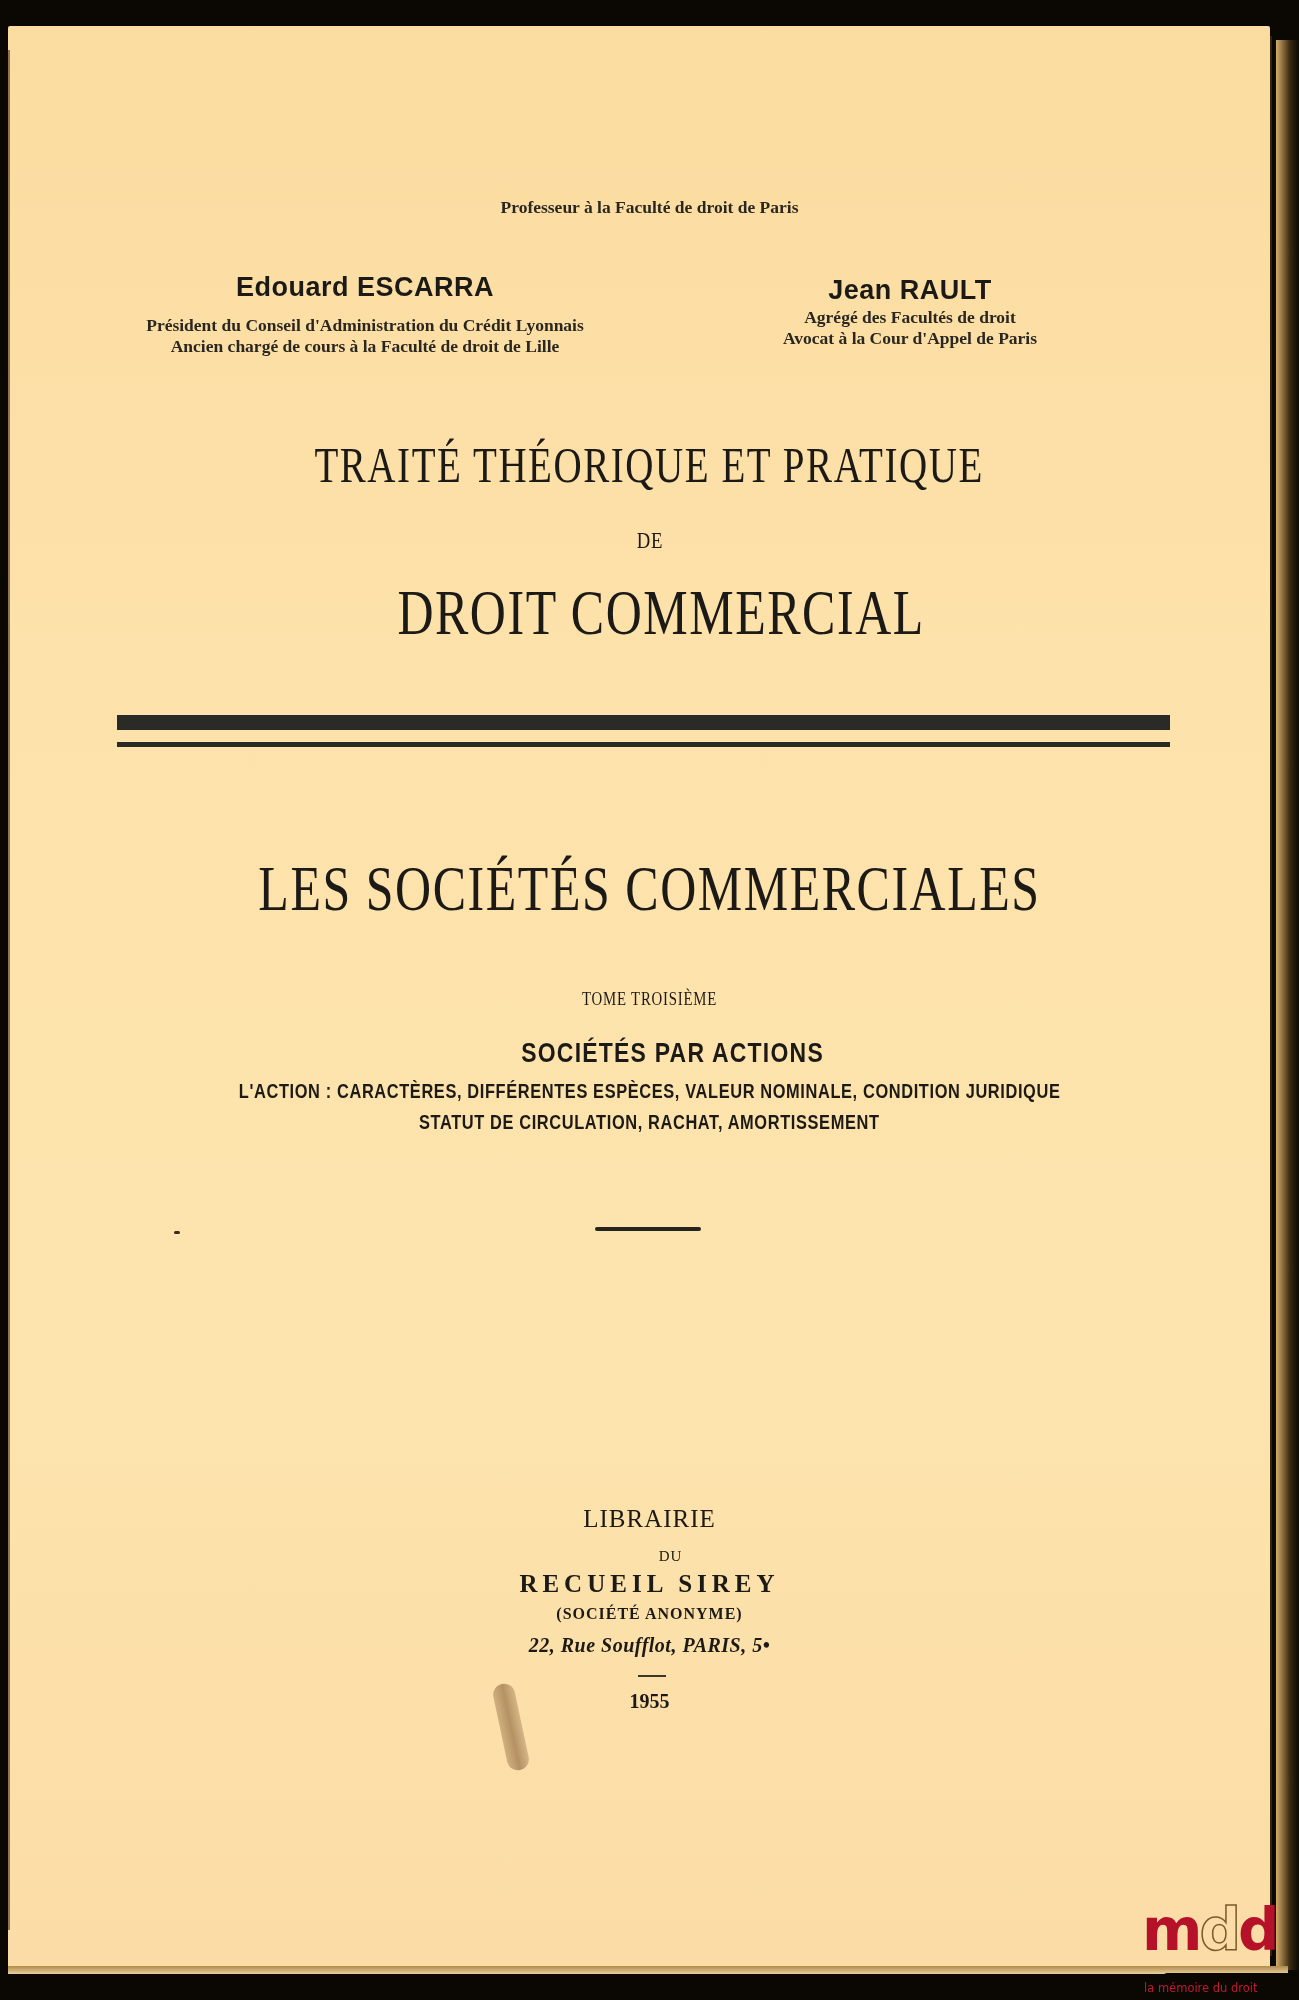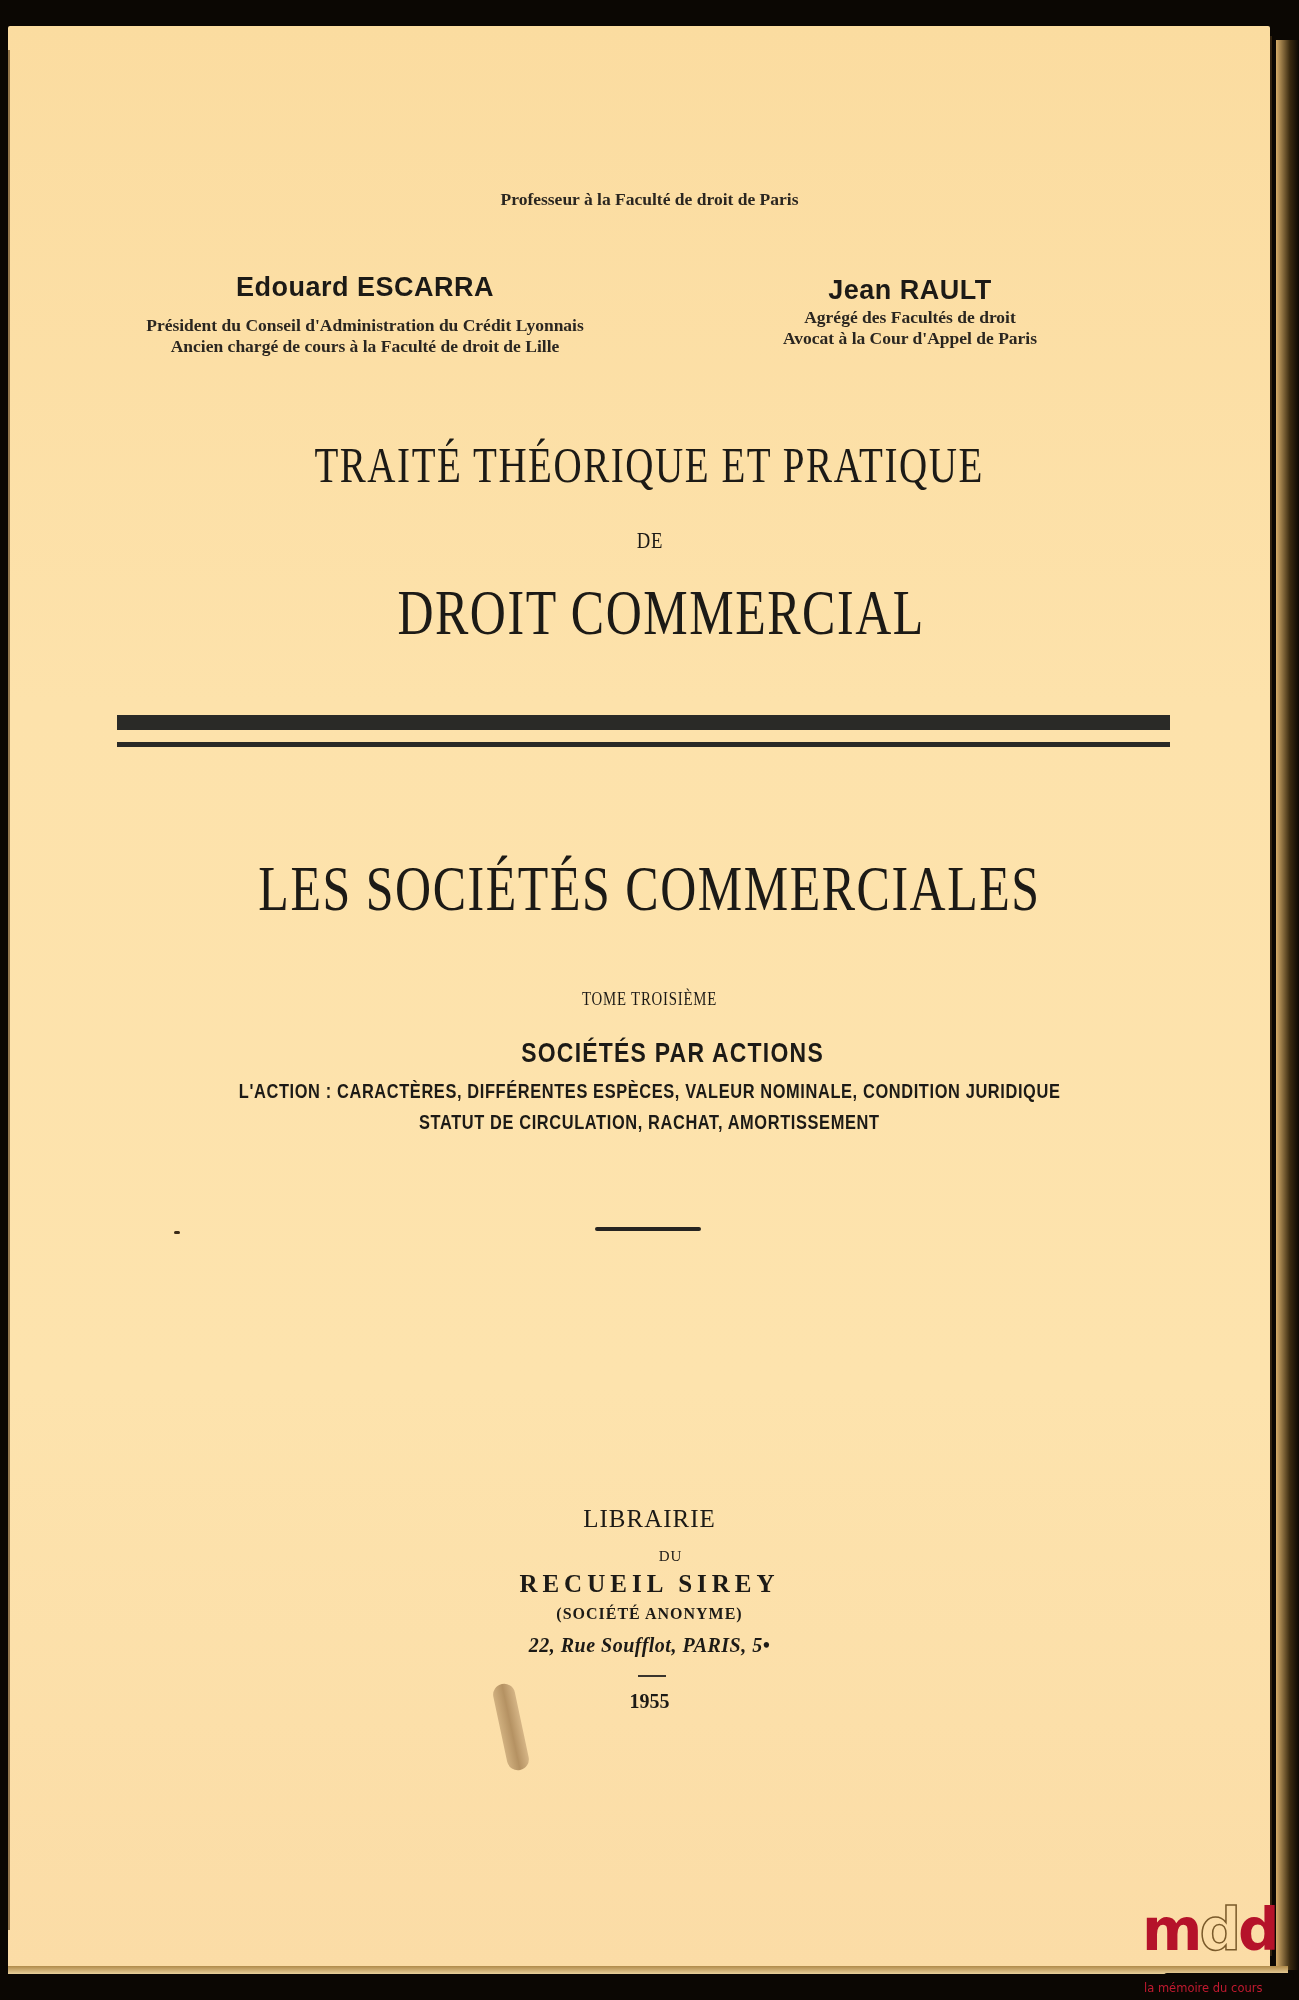--- a/index.html
+++ b/index.html
@@ -77,21 +77,21 @@
 </head>
 <body>
 
 <div class="page"></div>
 <div class="page-inner-edge-left"></div>
 <div class="page-inner-edge-right"></div>
 <div class="shadow-right"></div>
 <div class="bottom-deckle"></div>
 
 <div class="center" style="top:183px;">
-  <div class="affil" style="margin-top:6px;">Professeur à la Faculté de droit de Paris</div>
+  <div class="affil" style="margin-top:14px;">Professeur à la Faculté de droit de Paris</div>
 </div>
 
 <div class="col" style="left:80px; width:570px; top:272px;">
   <div class="author-name">Edouard ESCARRA</div>
   <div class="affil" style="margin-top:12px;">Président du Conseil d'Administration du Crédit Lyonnais</div>
   <div class="affil">Ancien chargé de cours à la Faculté de droit de Lille</div>
 </div>
 
 <div class="col" style="left:730px; width:360px; top:268px;margin-top:7px;">
   <div class="author-name">Jean RAULT</div>
@@ -149,14 +149,14 @@
   <span class="year">1955</span>
 </div>
 
 <div class="stain"></div>
 
 <div class="logo">
   <div class="logo-mark">
     <span>m</span><span class="hollow">d</span><span>d</span>
   </div>
   <div class="logo-bar"></div>
-  <div class="logo-tag">la mémoire du cours</div>
+  <div class="logo-tag">la mémoire du droit</div>
 </div>
 
 </body></html>

